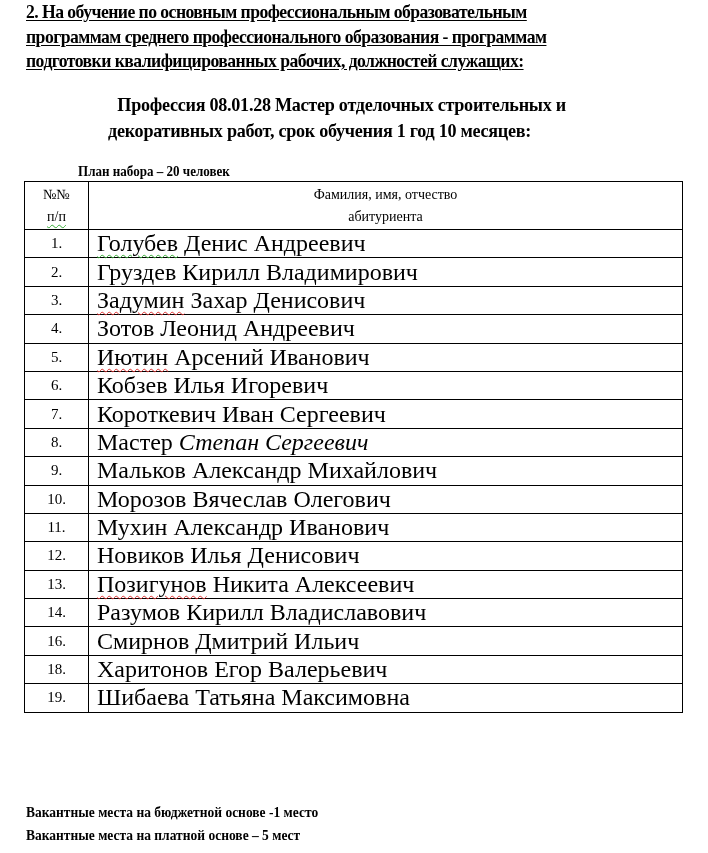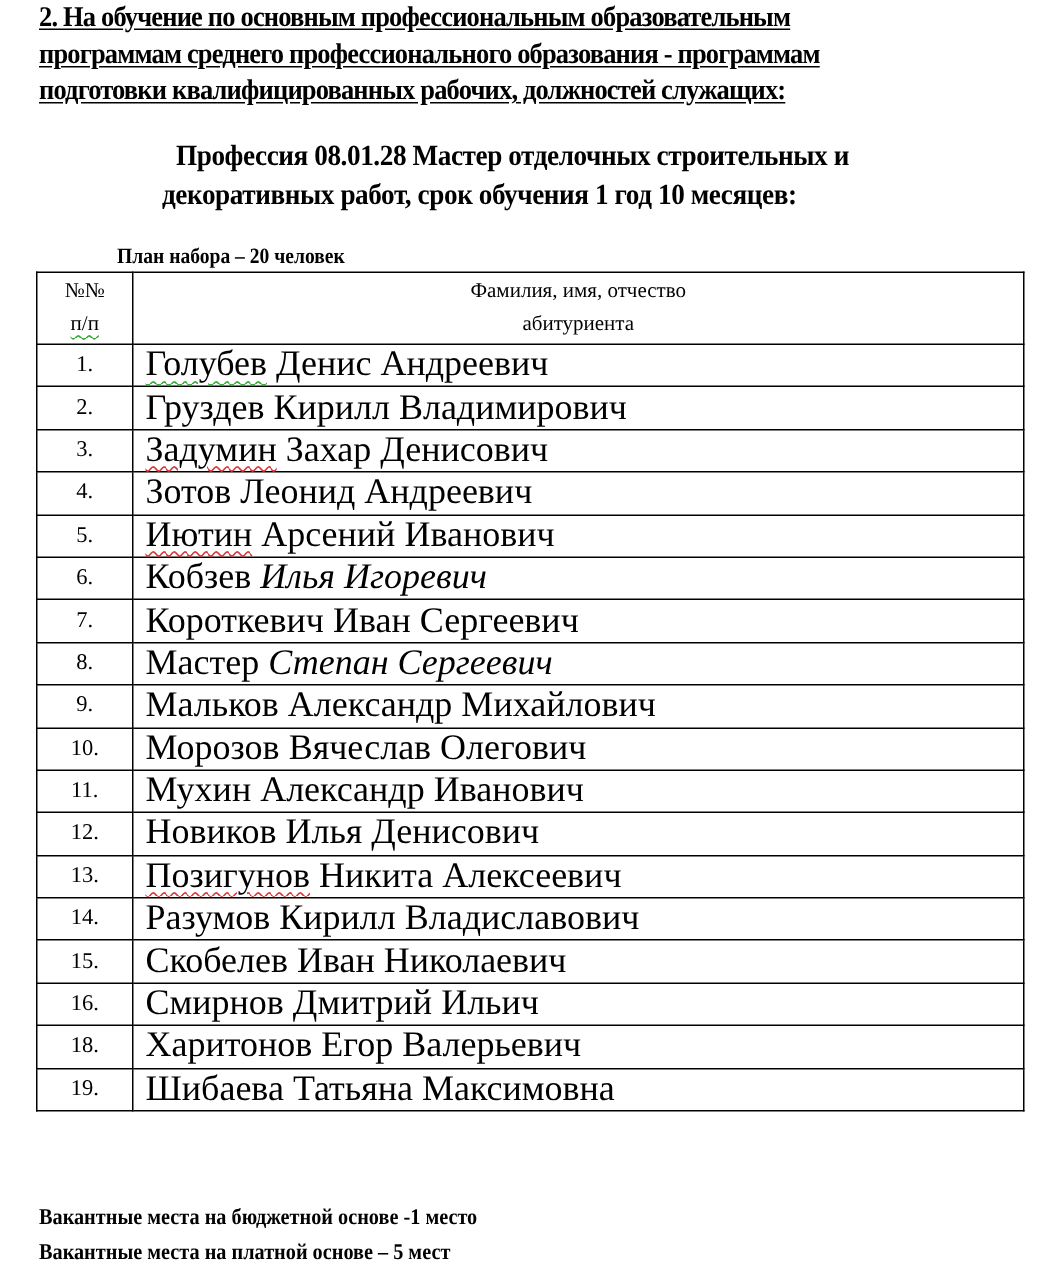--- a/index.html
+++ b/index.html
@@ -98,21 +98,21 @@
       <tr class="row">
         <td class="n">4.</td>
         <td class="fio"><span>Зотов</span><span style="white-space: pre;"> Леонид Андреевич</span></td>
       </tr>
       <tr class="row">
         <td class="n">5.</td>
         <td class="fio"><span class="spell">Иютин</span><span style="white-space: pre;"> Арсений Иванович</span></td>
       </tr>
       <tr class="row">
         <td class="n">6.</td>
-        <td class="fio"><span>Кобзев</span><span style="white-space: pre; font-style: italic;"> Илья Игоревич</span></td>
+        <td class="fio"><span>Кобзев</span><span style="white-space: pre;"> Илья Игоревич</span></td>
       </tr>
       <tr class="row">
         <td class="n">7.</td>
         <td class="fio"><span>Короткевич</span><span style="white-space: pre;"> Иван Сергеевич</span></td>
       </tr>
       <tr class="row">
         <td class="n">8.</td>
         <td class="fio"><span>Мастер</span><span style="white-space: pre; font-style: italic;"> Степан Сергеевич</span></td>
       </tr>
       <tr class="row">
@@ -133,24 +133,20 @@
       </tr>
       <tr class="row">
         <td class="n">13.</td>
         <td class="fio"><span class="spell">Позигунов</span><span style="white-space: pre;"> Никита Алексеевич</span></td>
       </tr>
       <tr class="row">
         <td class="n">14.</td>
         <td class="fio"><span>Разумов</span><span style="white-space: pre;"> Кирилл Владиславович</span></td>
       </tr>
       <tr class="row">
-        <td class="n">15.</td>
-        <td class="fio"><span>Скобелев</span><span style="white-space: pre;"> Иван Николаевич</span></td>
-      </tr>
-      <tr class="row">
         <td class="n">16.</td>
         <td class="fio"><span>Смирнов</span><span style="white-space: pre;"> Дмитрий Ильич</span></td>
       </tr>
       <tr class="row">
         <td class="n">18.</td>
         <td class="fio"><span>Харитонов</span><span style="white-space: pre;"> Егор Валерьевич</span></td>
       </tr>
       <tr class="row">
         <td class="n">19.</td>
         <td class="fio"><span>Шибаева</span><span style="white-space: pre;"> Татьяна Максимовна</span></td>

